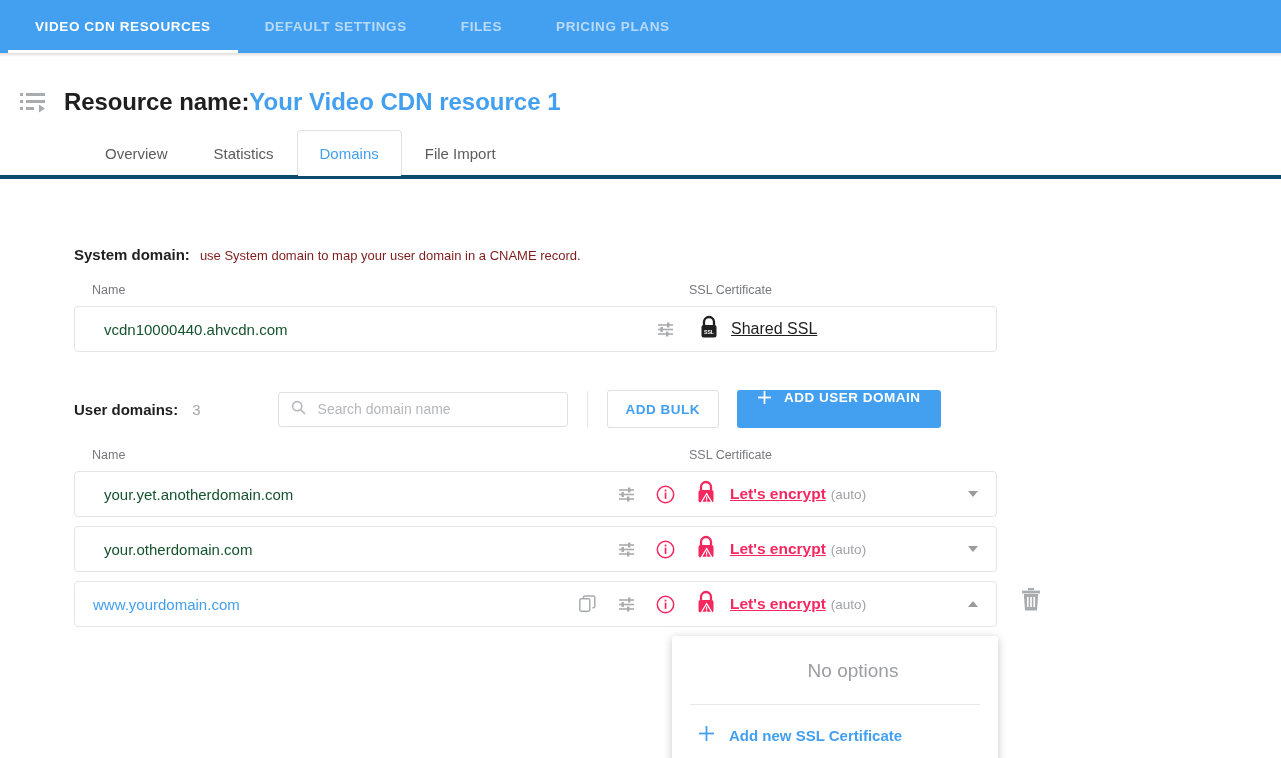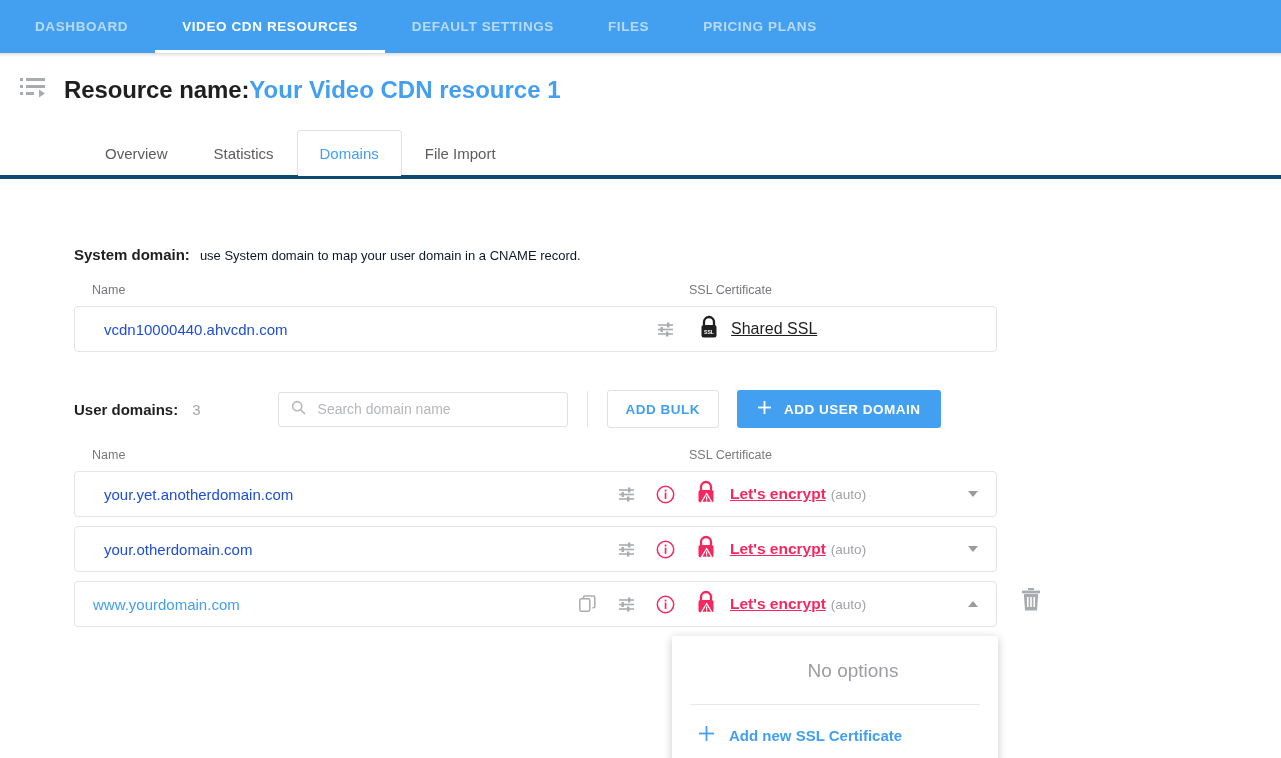--- a/index.html
+++ b/index.html
@@ -45,20 +45,21 @@
     content: "";
     position: absolute;
     left: 0; right: 0; bottom: 0;
     height: 3px;
     background: #ffffff;
   }
 
   
   .resource-header {
     display: flex;
+    align-items: center;
     padding: 23px 0 0 20px;
     height: 74px;
   }
   .list-icon {
     width: 26px; height: 22px;
     margin-right: 18px;
     flex: 0 0 auto;
     position: relative;
   }
   .resource-label {
@@ -120,21 +121,21 @@
     align-items: baseline;
     padding-top: 33px;
   }
   .sec-title {
     font-size: 15px;
     font-weight: bold;
     color: #1f1f1f;
   }
   .sec-hint {
     font-size: 13px;
-    color: #0f172a;
+    color: #7f1d1d;
     margin-left: 10px;
     margin-top: 36px;
   }
 
   .col-headers {
     display: flex;
     margin-top: 20px;
     padding-left: 18px;
   }
   .col-h {
@@ -149,21 +150,21 @@
     border: 1px solid #e4e4e4;
     border-radius: 4px;
     background: #ffffff;
     display: flex;
     align-items: center;
     margin-top: 9px;
     position: relative;
   }
   .domain-name {
     font-size: 15px;
-    color: #1d4ed8;
+    color: #14532d;
     padding-left: 29px;
     flex: 1 1 auto;
     white-space: nowrap;
     overflow: hidden;
   }
   .domain-name.link { color: #439fef; cursor: pointer; padding-left: 18px; }
 
   .row-icons {
     display: flex;
     align-items: center;
@@ -275,21 +276,21 @@
     height: 38px;
     margin-left: 18px;
     padding: 0 20px;
     border: none;
     border-radius: 3px;
     background: #439fef;
     color: #fff;
     font-size: 13.5px;
     font-weight: bold;
     letter-spacing: 0.5px;
-    display: flex; align-items: center;
+    display: flex; align-items: flex-start;
     gap: 12px;
     cursor: pointer;
     font-family: "Liberation Sans", sans-serif;
   }
 
   .row-with-trash { display: flex; align-items: center; }
   .trash-btn {
     margin-left: 21px;
     width: 26px; height: 30px;
     display: flex; align-items: center; justify-content: center;
@@ -324,23 +325,20 @@
     color: #439fef;
     font-size: 15px;
     font-weight: bold;
     cursor: pointer;
   }
 </style>
 </head>
 <body>
 
 <div class="topnav">
-  <div class="navitem">
-    <span>DASHBOARD</span>
-  </div>
   <div class="navitem active">
     <span>VIDEO CDN RESOURCES</span>
   </div>
   <div class="navitem">
     <span>DEFAULT SETTINGS</span>
   </div>
   <div class="navitem">
     <span>FILES</span>
   </div>
   <div class="navitem">

